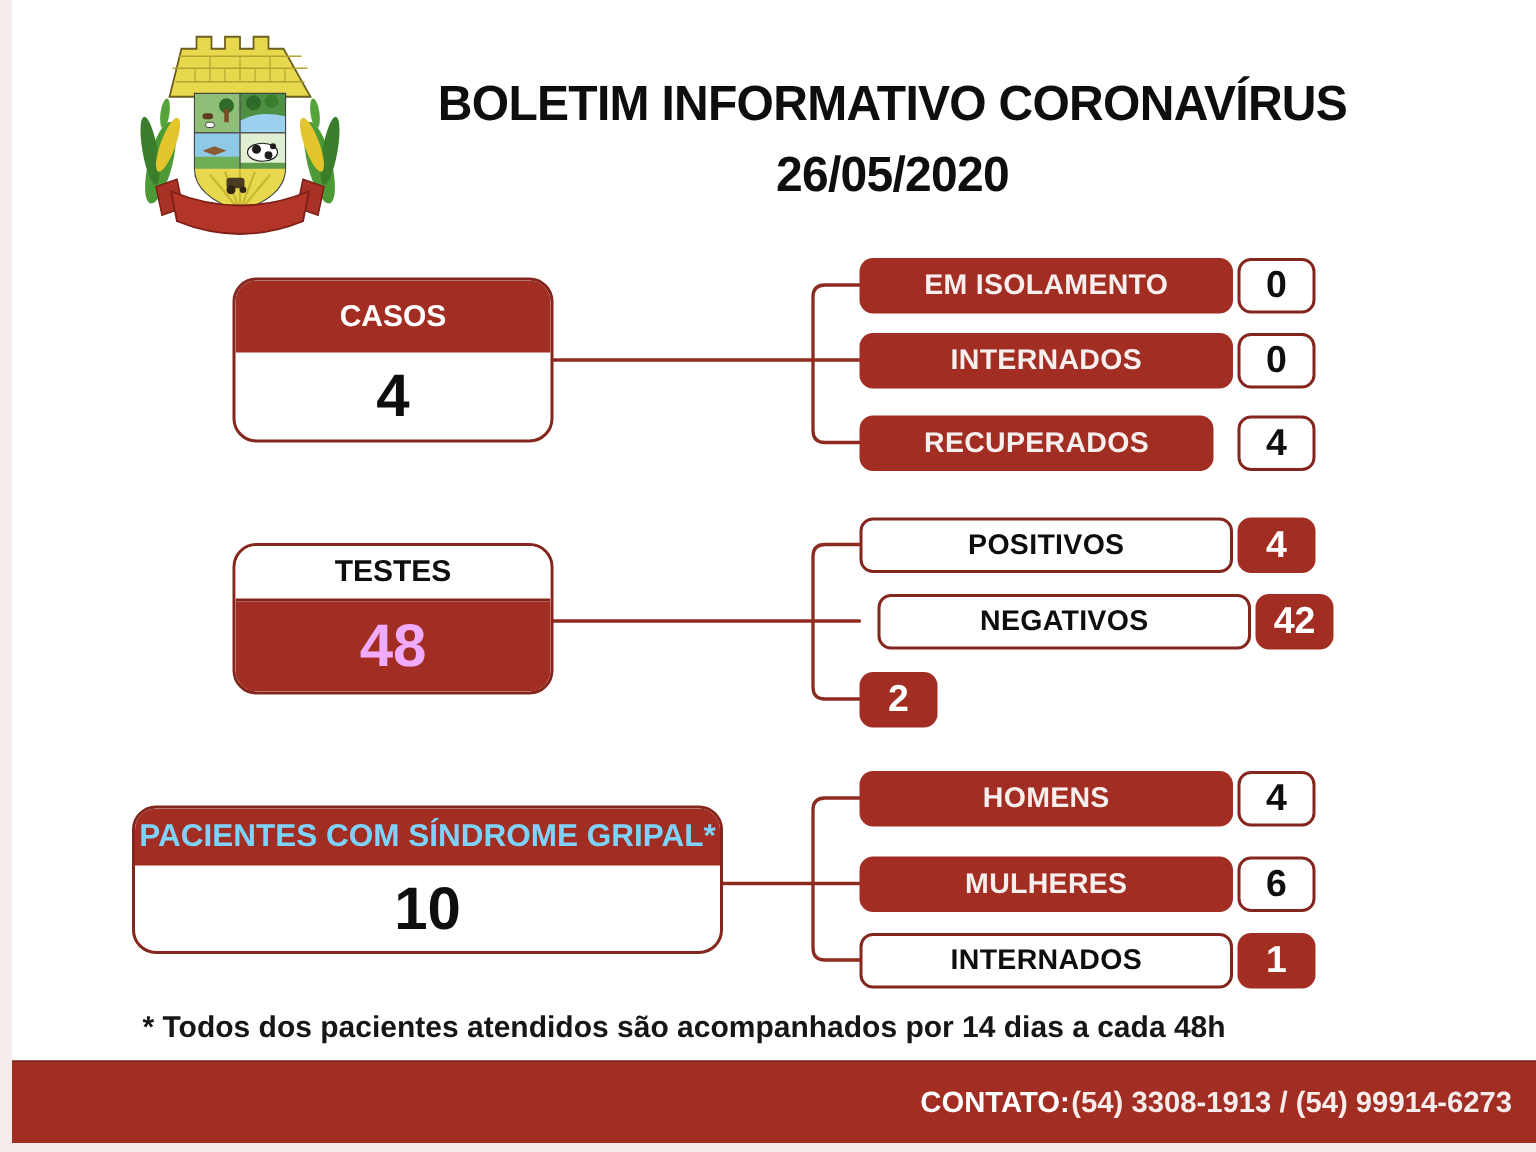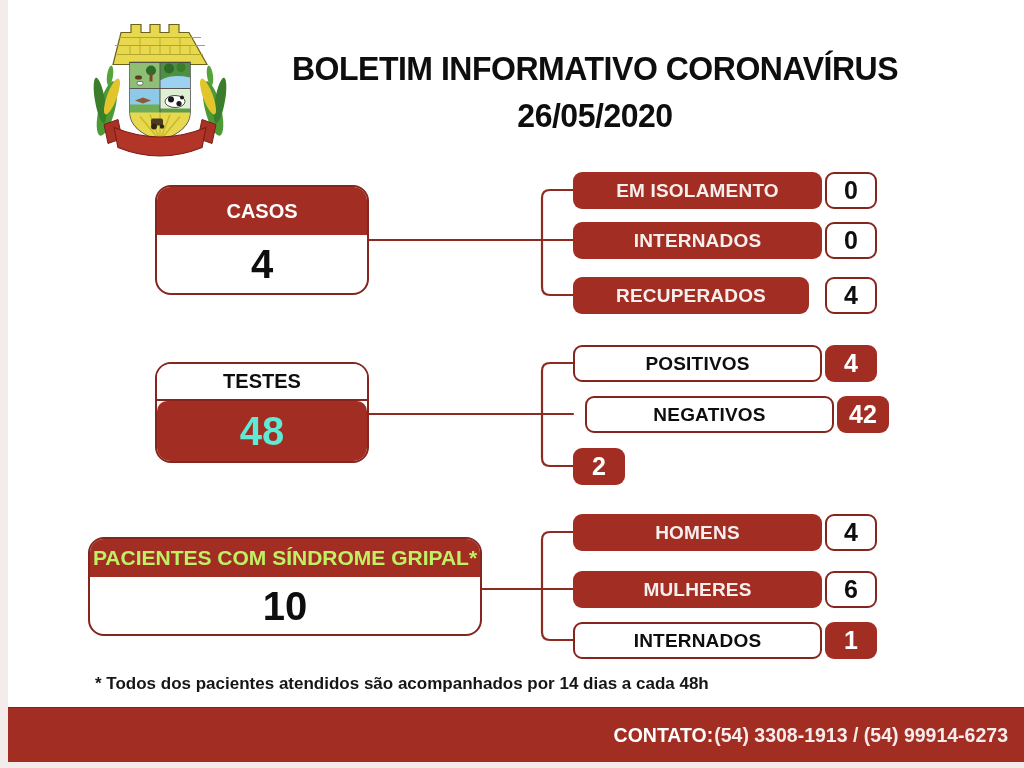--- a/index.html
+++ b/index.html
@@ -34,42 +34,42 @@
     background:#fff;overflow:hidden;display:flex;flex-direction:column;}
   .main-box .hdr{display:flex;align-items:center;justify-content:center;
     font-weight:700;font-size:20px;flex:0 0 auto;}
   .main-box .val{flex:1;display:flex;align-items:center;justify-content:center;
     font-weight:700;font-size:40px;line-height:1;}
   #box-casos{left:155px;top:185px;width:214px;height:110px;}
   #box-casos .hdr{height:48px;background:var(--red);color:#fff;}
   #box-casos .val{color:#0e0e0e;}
   #box-testes{left:155px;top:362px;width:214px;height:101px;}
   #box-testes .hdr{height:37px;background:#fff;color:#0e0e0e;border-bottom:2px solid var(--red-dark);}
-  #box-testes .val{background:var(--red);color:#5eead4;border-radius:10px;}
+  #box-testes .val{background:var(--red);color:#f0abfc;}
   #box-gripal{left:88px;top:537px;width:394px;height:99px;}
-  #box-gripal .hdr{height:38px;background:var(--red);color:#bef264;font-size:21px;}
+  #box-gripal .hdr{height:38px;background:var(--red);color:#7dd3fc;font-size:21px;}
   #box-gripal .val{color:#0e0e0e;}
 
   
   .row{position:absolute;left:573px;width:304px;height:37px;display:flex;gap:3px;}
   .pill{flex:1;border-radius:9px;display:flex;align-items:center;justify-content:center;
     font-weight:700;font-size:19px;letter-spacing:.2px;}
   .pill.red{background:var(--red);color:#f7efee;}
   .pill.white{background:#fff;color:#0e0e0e;border:2px solid var(--red-dark);}
   .numbox{flex:0 0 52px;border-radius:9px;display:flex;align-items:center;justify-content:center;
     font-weight:700;font-size:25px;}
   .numbox.white{background:#fff;color:#0e0e0e;border:2px solid var(--red-dark);}
   .numbox.red{background:var(--red);color:#fff;}
 
   
   #r-isolamento{top:172px;} #r-internados1{top:222px;} #r-recuperados{top:277px;gap:16px;}
   #r-positivos{top:345px;}  #r-negativos{top:396px;margin-left:12px;}   #r-analise{top:448px;}
   #r-homens{top:514px;}     #r-mulheres{top:571px;}    #r-internados2{top:622px;}
 
-  .footnote{position:absolute;left:95px;top:674px;font-size:17px;font-weight:700;color:#161616;}
+  .footnote{position:absolute;left:95px;top:674px;font-size:20px;font-weight:700;color:#161616;}
 
   .contact-bar{position:absolute;left:8px;top:707px;width:1016px;height:55px;background:var(--red);
     display:flex;align-items:center;justify-content:flex-end;padding-right:16px;color:#fff;
     font-size:19.5px;border-top:1px solid #7c231b;}
   .contact-bar .lbl{font-weight:700;margin-right:1px;}
   .contact-bar .nums{font-weight:700;color:#f6eceb;}
 </style>
 </head>
 <body>
 

